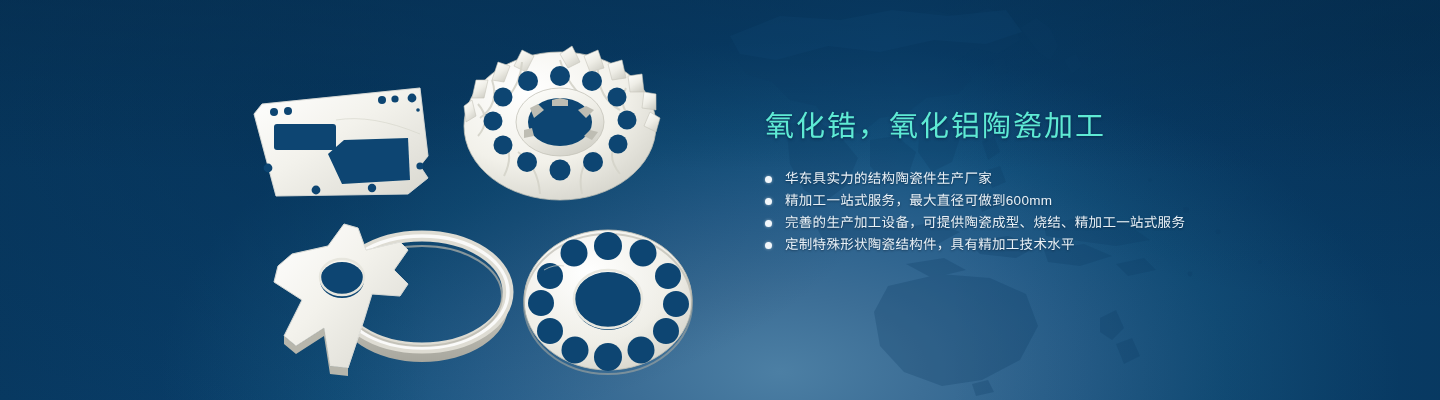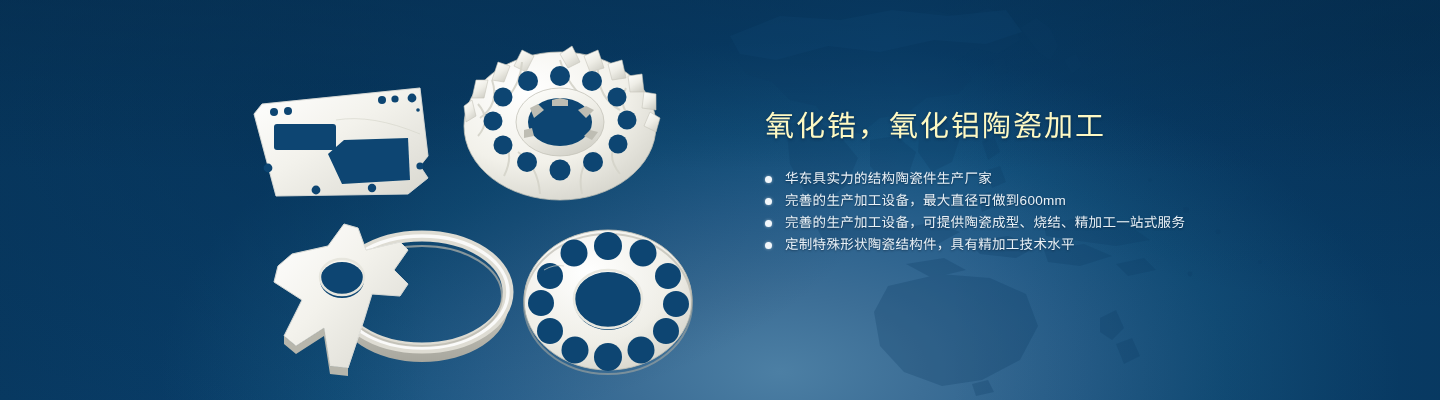--- a/index.html
+++ b/index.html
@@ -58,21 +58,21 @@
   
   .copy{
     position:absolute;
     left:765px; top:104px;
     width:620px;
   }
   .headline{
     font-size:29px;
     line-height:44px;
     letter-spacing:2px;
-    color:#fef9c3;
+    color:#5eead4;
     font-weight:400;
     text-shadow:0 1px 3px rgba(0,22,44,.55);
     white-space:nowrap;
   }
   .bullets{ list-style:none; margin-top:20px; }
   .bullet{
     display:flex;
     align-items:center;
     height:22px;
     white-space:nowrap;
@@ -319,21 +319,21 @@
   <div class="copy">
     <h1 class="headline">氧化锆，氧化铝陶瓷加工</h1>
 
     <ul class="bullets">
       <li class="bullet">
         <span class="dot"></span>
         <span class="bullet-text">华东具实力的结构陶瓷件生产厂家</span>
       </li>
       <li class="bullet">
         <span class="dot"></span>
-        <span class="bullet-text">完善的生产加工设备，最大直径可做到600mm</span>
+        <span class="bullet-text">精加工一站式服务，最大直径可做到600mm</span>
       </li>
       <li class="bullet">
         <span class="dot"></span>
         <span class="bullet-text">完善的生产加工设备，可提供陶瓷成型、烧结、精加工一站式服务</span>
       </li>
       <li class="bullet">
         <span class="dot"></span>
         <span class="bullet-text">定制特殊形状陶瓷结构件，具有精加工技术水平</span>
       </li>
     </ul>

